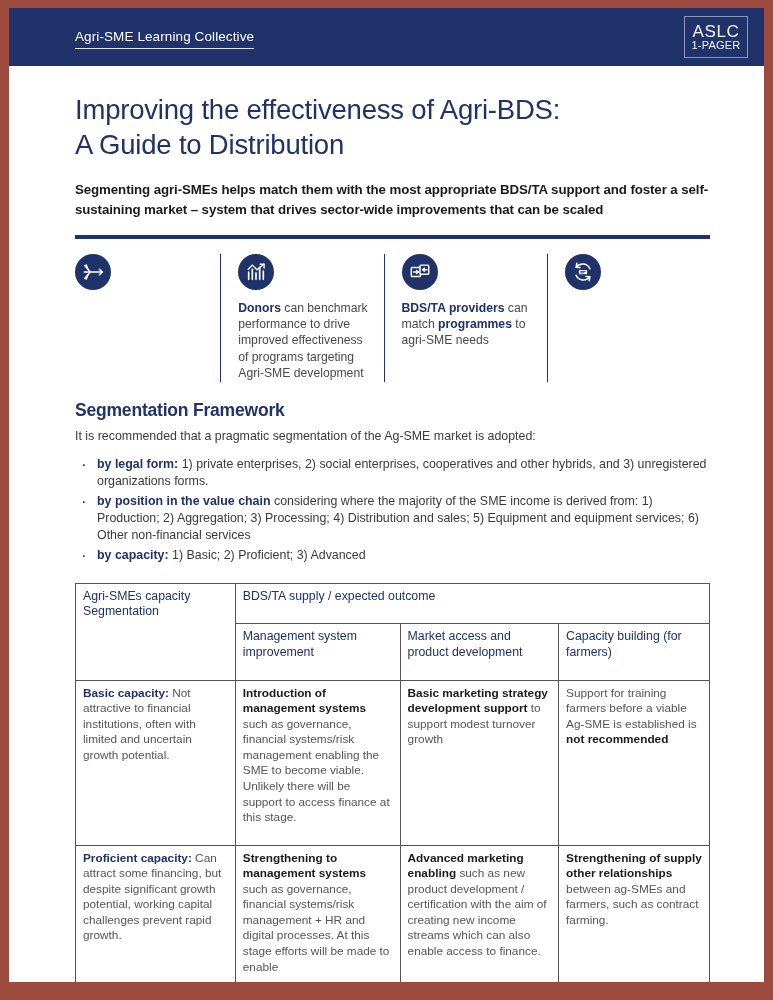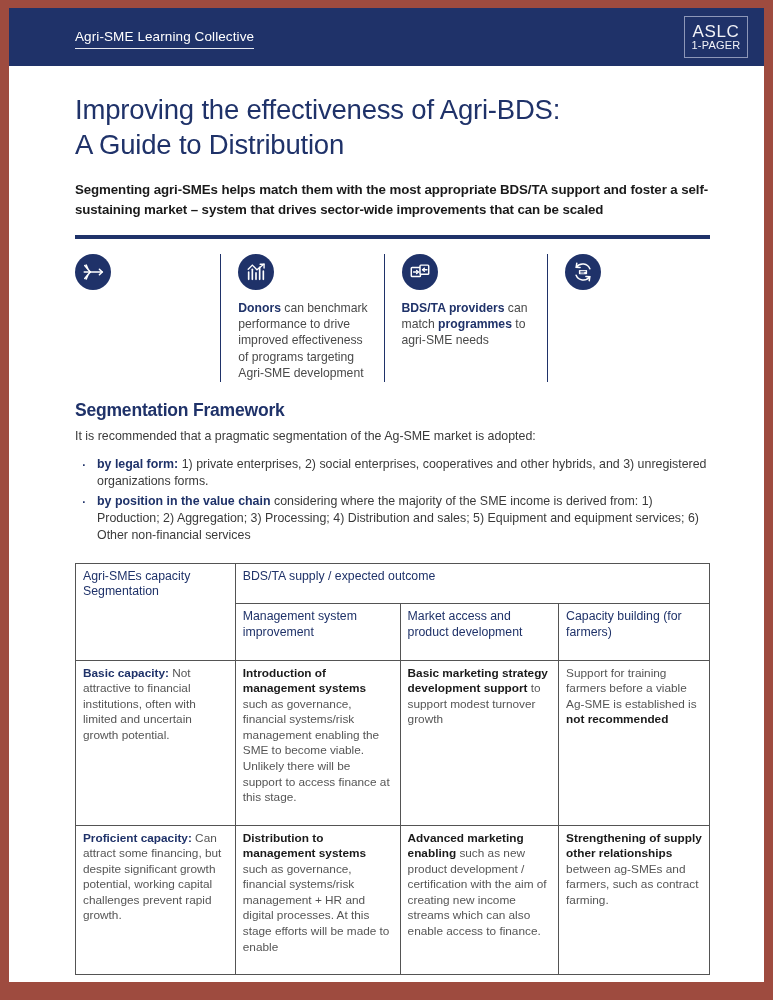--- a/index.html
+++ b/index.html
@@ -275,20 +275,21 @@
 
         </div>
       </div>
 
       <div class="framework">
         <h2 class="sec-title">Segmentation Framework</h2>
         <div class="fw-lead">It is recommended that a pragmatic segmentation of the Ag-SME market is adopted:</div>
         <ul class="fw-list">
           <li><b>by legal form:</b><span> 1) private enterprises, 2) social enterprises, cooperatives and other hybrids, and 3) unregistered organizations forms.</span></li>
           <li><b>by position in the value chain</b><span> considering where the majority of the SME income is derived from: 1) Production; 2) Aggregation; 3) Processing; 4) Distribution and sales; 5) Equipment and equipment services; 6) Other non-financial services</span></li>
+          <li><b>by capacity:</b><span> 1) Basic; 2) Proficient; 3) Advanced</span></li>
         </ul>
       </div>
 
       <div class="matching">
 
         <table class="match">
           <colgroup>
               <col class="c1">
               <col class="c2">
               <col class="c3">
@@ -307,21 +308,21 @@
           </thead>
           <tbody>
             <tr>
               <td class="cell"><span class="seg">Basic capacity:</span><span> Not attractive to financial institutions, often with limited and uncertain growth potential.</span></td>
               <td class="cell"><b>Introduction of management systems</b><span> such as governance, financial systems/risk management enabling the SME to become viable.  Unlikely there will be support to access finance at this stage.</span></td>
               <td class="cell"><b>Basic marketing strategy development support</b><span> to support modest turnover growth</span></td>
               <td class="cell"><span>Support for training farmers before a viable Ag-SME is established is </span><b>not recommended</b><span></span></td>
             </tr>
             <tr>
               <td class="cell"><span class="seg">Proficient capacity:</span><span> Can attract some financing, but despite significant growth potential, working capital challenges prevent rapid growth.</span></td>
-              <td class="cell"><b>Distribution to management systems</b><span> such as governance, financial systems/risk management + HR and digital processes. At this stage efforts will be made to enable</span></td>
+              <td class="cell"><b>Strengthening to management systems</b><span> such as governance, financial systems/risk management + HR and digital processes. At this stage efforts will be made to enable</span></td>
               <td class="cell"><b>Advanced marketing enabling</b><span> such as new product development / certification with the aim of creating new income streams which can also enable access to finance.</span></td>
               <td class="cell"><span></span><b>Strengthening of supply other relationships</b><span> between ag-SMEs and farmers, such as contract farming.</span></td>
             </tr>
 
           </tbody>
         </table>
       </div>
 
     </div>
   </div>

